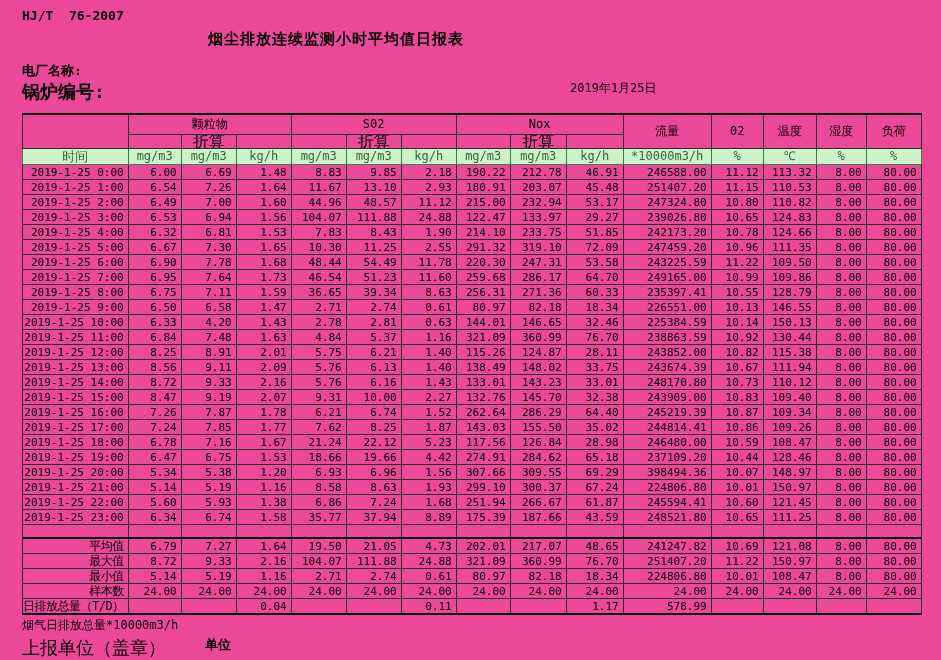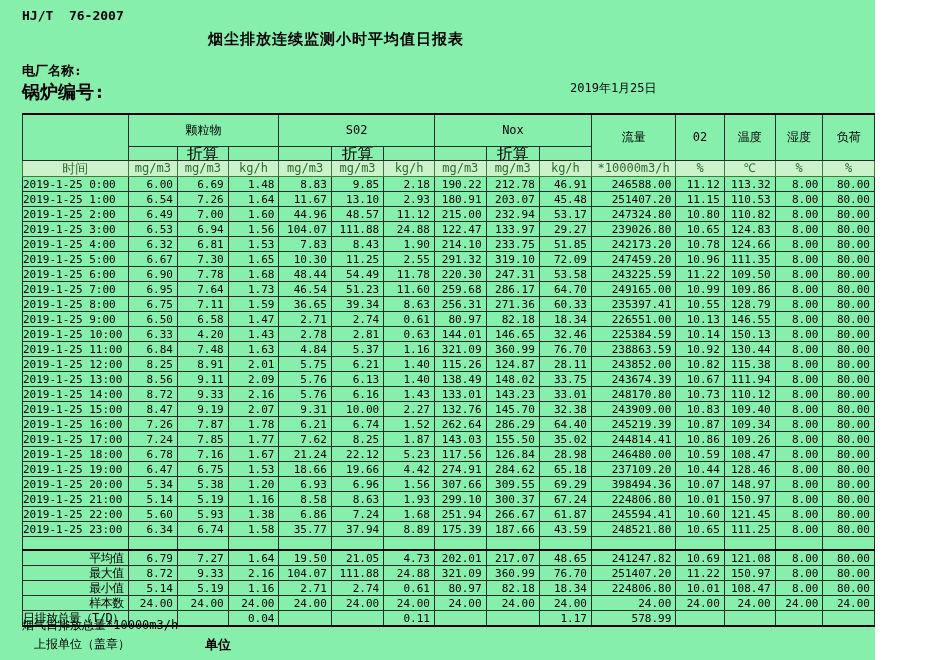--- a/index.html
+++ b/index.html
@@ -2,56 +2,56 @@
 <html style="--green-bg: #ccf2cc; --green-text: #2e6b2e;"><head>
 <meta charset="utf-8">
 <style>
   :root{
     --green-bg:#ccf2cc;
     --green-text:#2e6b2e;
     --line:#2b2b2b;
   }
   html,body{margin:0;padding:0;background:#fff;}
   body{font-family:"DejaVu Sans Mono","Liberation Sans",sans-serif;color:#000;}
-  #page{position:relative;width:875px;height:660px;background:#86efac;overflow:hidden;}
+  #page{position:relative;width:941px;height:660px;background:#ec4899;overflow:hidden;}
 
   .std-no{position:absolute;left:22px;top:8px;font-size:13px;font-weight:bold;white-space:pre;}
   .title{position:absolute;left:208px;top:30px;font-size:15px;font-weight:bold;letter-spacing:1px;}
   .plant-label{position:absolute;left:22px;top:62px;font-size:13px;font-weight:bold;}
   .boiler-label{position:absolute;left:22px;top:80px;font-size:18px;font-weight:bold;}
   .report-date{position:absolute;left:570px;top:80px;font-size:12px;}
 
   table.report{
     position:absolute;left:22px;top:113px;
     border-collapse:collapse;table-layout:fixed;
     font-size:11px;line-height:13px;
   }
   table.report td{
     border:1px solid var(--line);
     padding:0 4px 0 0;
     overflow:hidden;white-space:nowrap;
     height:14px;
   }
   table.report{border-top:2px solid #000;border-bottom:2px solid #000;}
-  tr.h1 td{height:15px;text-align:center;padding:8px;font-size:12px;}
+  tr.h1 td{height:15px;text-align:center;padding:2px;font-size:12px;}
   tr.h2 td{height:13px;text-align:center;padding:0;font-size:16px;}
   tr.h3 td{
     height:15px;text-align:center;padding:0;font-size:12px;
     background:var(--green-bg);color:var(--green-text);
     border-color:#3f7a3f;
   }
   tr.h3 td.time-h{font-size:13px;}
   td.num{text-align:right;}
-  td.time{padding-right:2px;}
+  td.time{text-align:right;padding-right:2px;}
   td.rowlabel{text-align:right;padding-right:2px;font-size:12px;letter-spacing:-0.5px;}
   tr.spacer td{height:12px;}
   tbody.summary tr:first-child td{border-top:2px solid #000;}
 
   .footer-flow{position:absolute;left:22px;top:617px;font-size:12px;}
-  .footer-report-unit{position:absolute;left:34px;top:636px;font-size:12px;}
+  .footer-report-unit{position:absolute;left:22px;top:636px;font-size:18px;}
   .footer-unit{position:absolute;left:205px;top:636px;font-size:13px;font-weight:bold;}
 </style>
 </head>
 <body>
 
 <div id="page">
 
   <div class="std-no">HJ/T  76-2007</div>
   <div class="title">烟尘排放连续监测小时平均值日报表</div>
   <div class="plant-label">电厂名称:</div>

